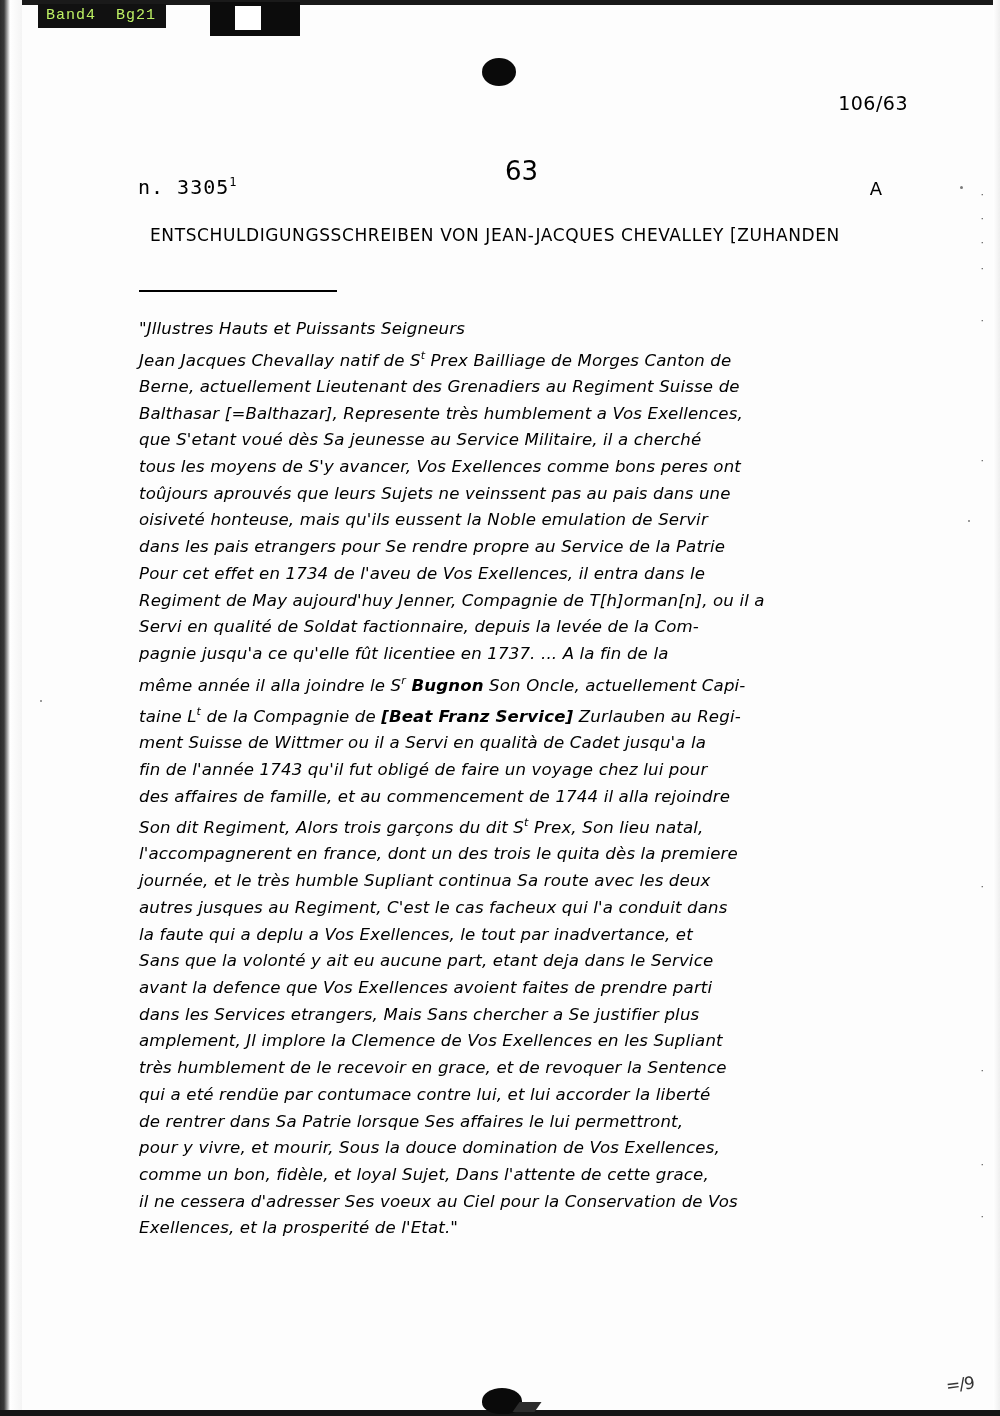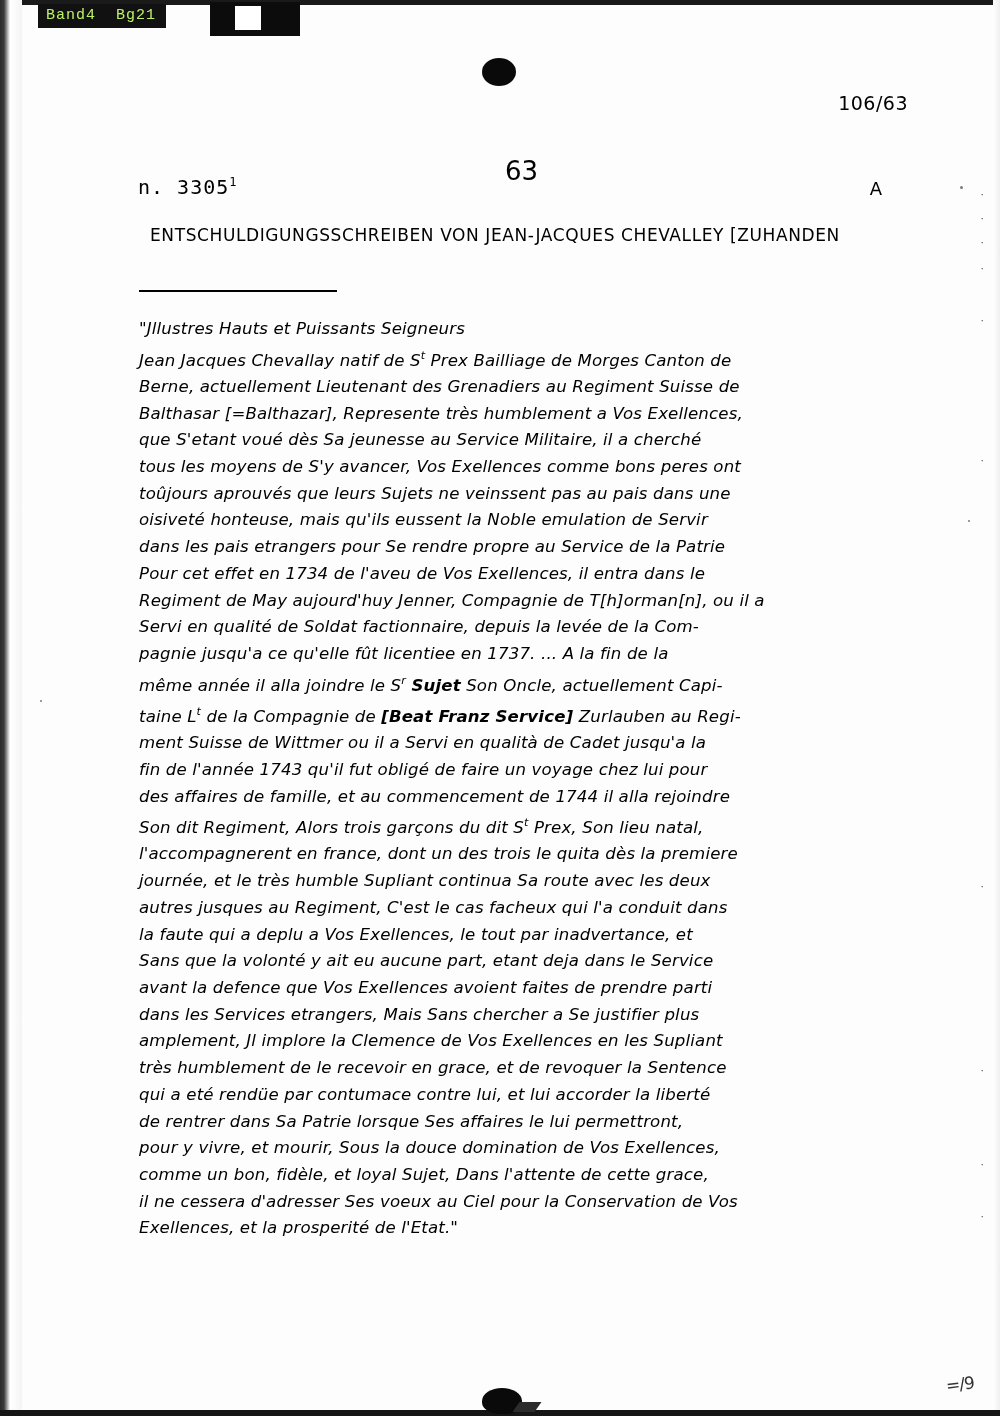--- a/index.html
+++ b/index.html
@@ -243,21 +243,21 @@
 Balthasar [=Balthazar], Represente très humblement a Vos Exellences,
 que S'etant voué dès Sa jeunesse au Service Militaire, il a cherché
 tous les moyens de S'y avancer, Vos Exellences comme bons peres ont
 toûjours aprouvés que leurs Sujets ne veinssent pas au pais dans une
 oisiveté honteuse, mais qu'ils eussent la Noble emulation de Servir
 dans les pais etrangers pour Se rendre propre au Service de la Patrie
 Pour cet effet en 1734 de l'aveu de Vos Exellences, il entra dans le
 Regiment de May aujourd'huy Jenner, Compagnie de T[h]orman[n], ou il a
 Servi en qualité de Soldat factionnaire, depuis la levée de la Com-
 pagnie jusqu'a ce qu'elle fût licentiee en 1737. ... A la fin de la
-même année il alla joindre le S<sup>r</sup> <b>Sujet</b> Son Oncle, actuellement Capi-
+même année il alla joindre le S<sup>r</sup> <b>Bugnon</b> Son Oncle, actuellement Capi-
 taine L<sup>t</sup> de la Compagnie de <b>[Beat Franz Service]</b> Zurlauben au Regi-
 ment Suisse de Wittmer ou il a Servi en qualità de Cadet jusqu'a la
 fin de l'année 1743 qu'il fut obligé de faire un voyage chez lui pour
 des affaires de famille, et au commencement de 1744 il alla rejoindre
 Son dit Regiment, Alors trois garçons du dit S<sup>t</sup> Prex, Son lieu natal,
 l'accompagnerent en france, dont un des trois le quita dès la premiere
 journée, et le très humble Supliant continua Sa route avec les deux
 autres jusques au Regiment, C'est le cas facheux qui l'a conduit dans
 la faute qui a deplu a Vos Exellences, le tout par inadvertance, et
 Sans que la volonté y ait eu aucune part, etant deja dans le Service

